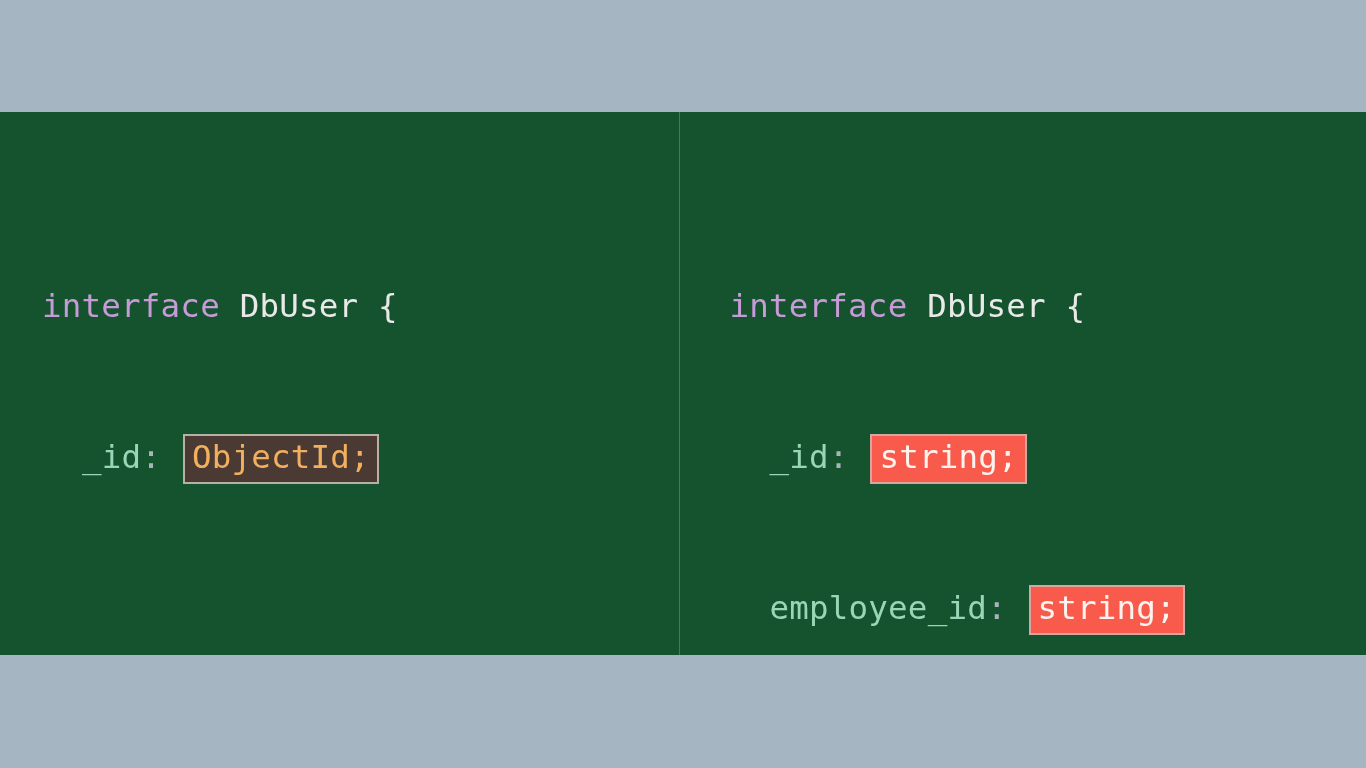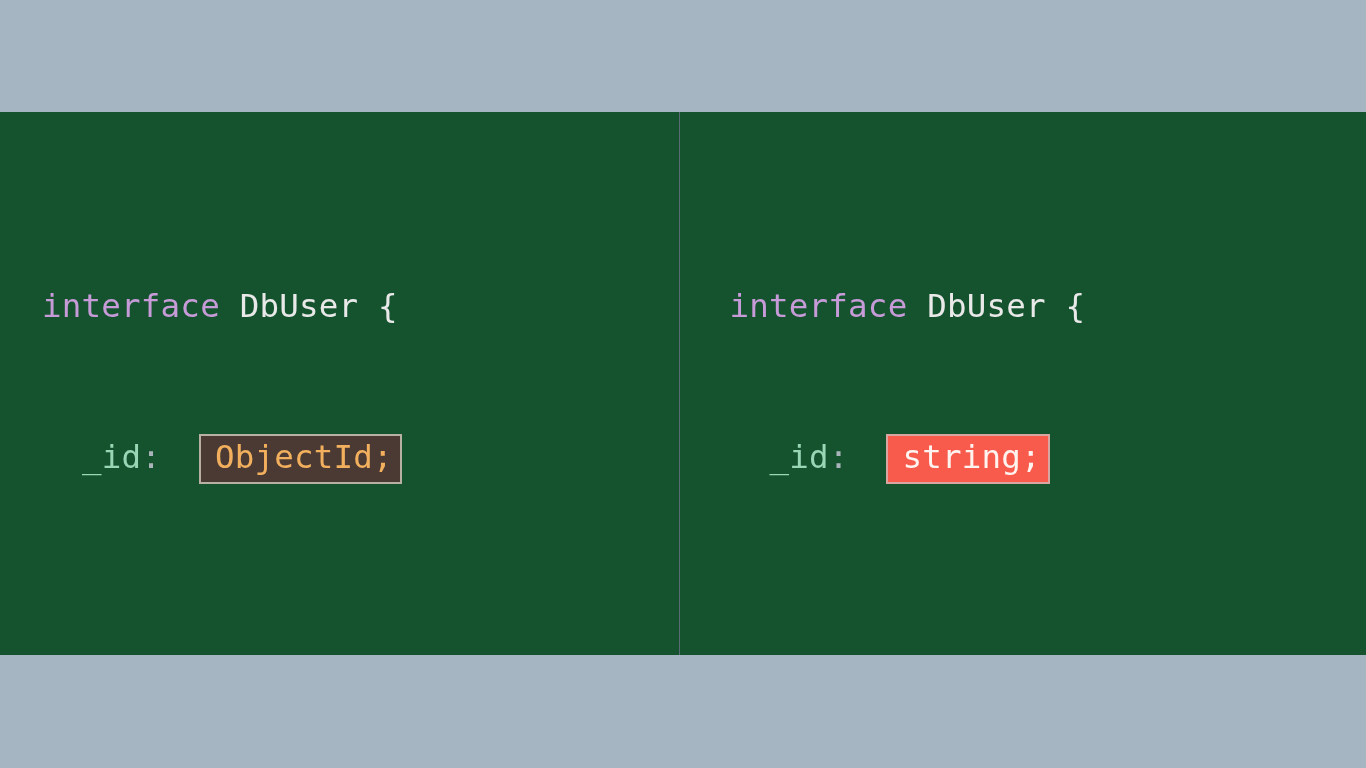--- a/index.html
+++ b/index.html
@@ -49,22 +49,22 @@
     position: absolute;
     left: 0;
     right: 0;
     background: #3f5d6a;
   }
 
   
   .box {
     display: inline-block;
     border: 2px solid;
-    padding: 0px 7px 2px 14px;
-    margin-left: 18px;
+    padding: 0px 7px 2px 7px;
+    margin-left: 2px;
     position: relative;
     line-height: 1.35;
   }
   .box-brown {
     background: #4a3a33;
     border-color: #b8b0a2;
     color: #f2b05e;
   }
   .box-red {
     background: #f85b4b;
@@ -98,19 +98,20 @@
     <span class="code-line indent1 z-top"><span class="prop">_id</span><span class="colon">:</span> <span class="box box-brown">ObjectId;</span></span>
     <span class="blank-line"></span>
     
     
     
   </div>
 
   <div class="pane" style="padding-left:50px;">
     <span class="code-line z-top"><span class="kw">interface</span> <span class="name">DbUser</span> <span class="brace">{</span></span>
     <span class="code-line indent1 z-top"><span class="prop">_id</span><span class="colon">:</span> <span class="box box-red">string;</span></span>
+    <span class="code-line indent1 z-top"><span class="prop">employee_id</span><span class="colon">:</span> <span class="box box-red">string;</span></span>
     <span class="blank-line"></span>
     
     
     
   </div>
 
 </div>
 
 </body></html>

